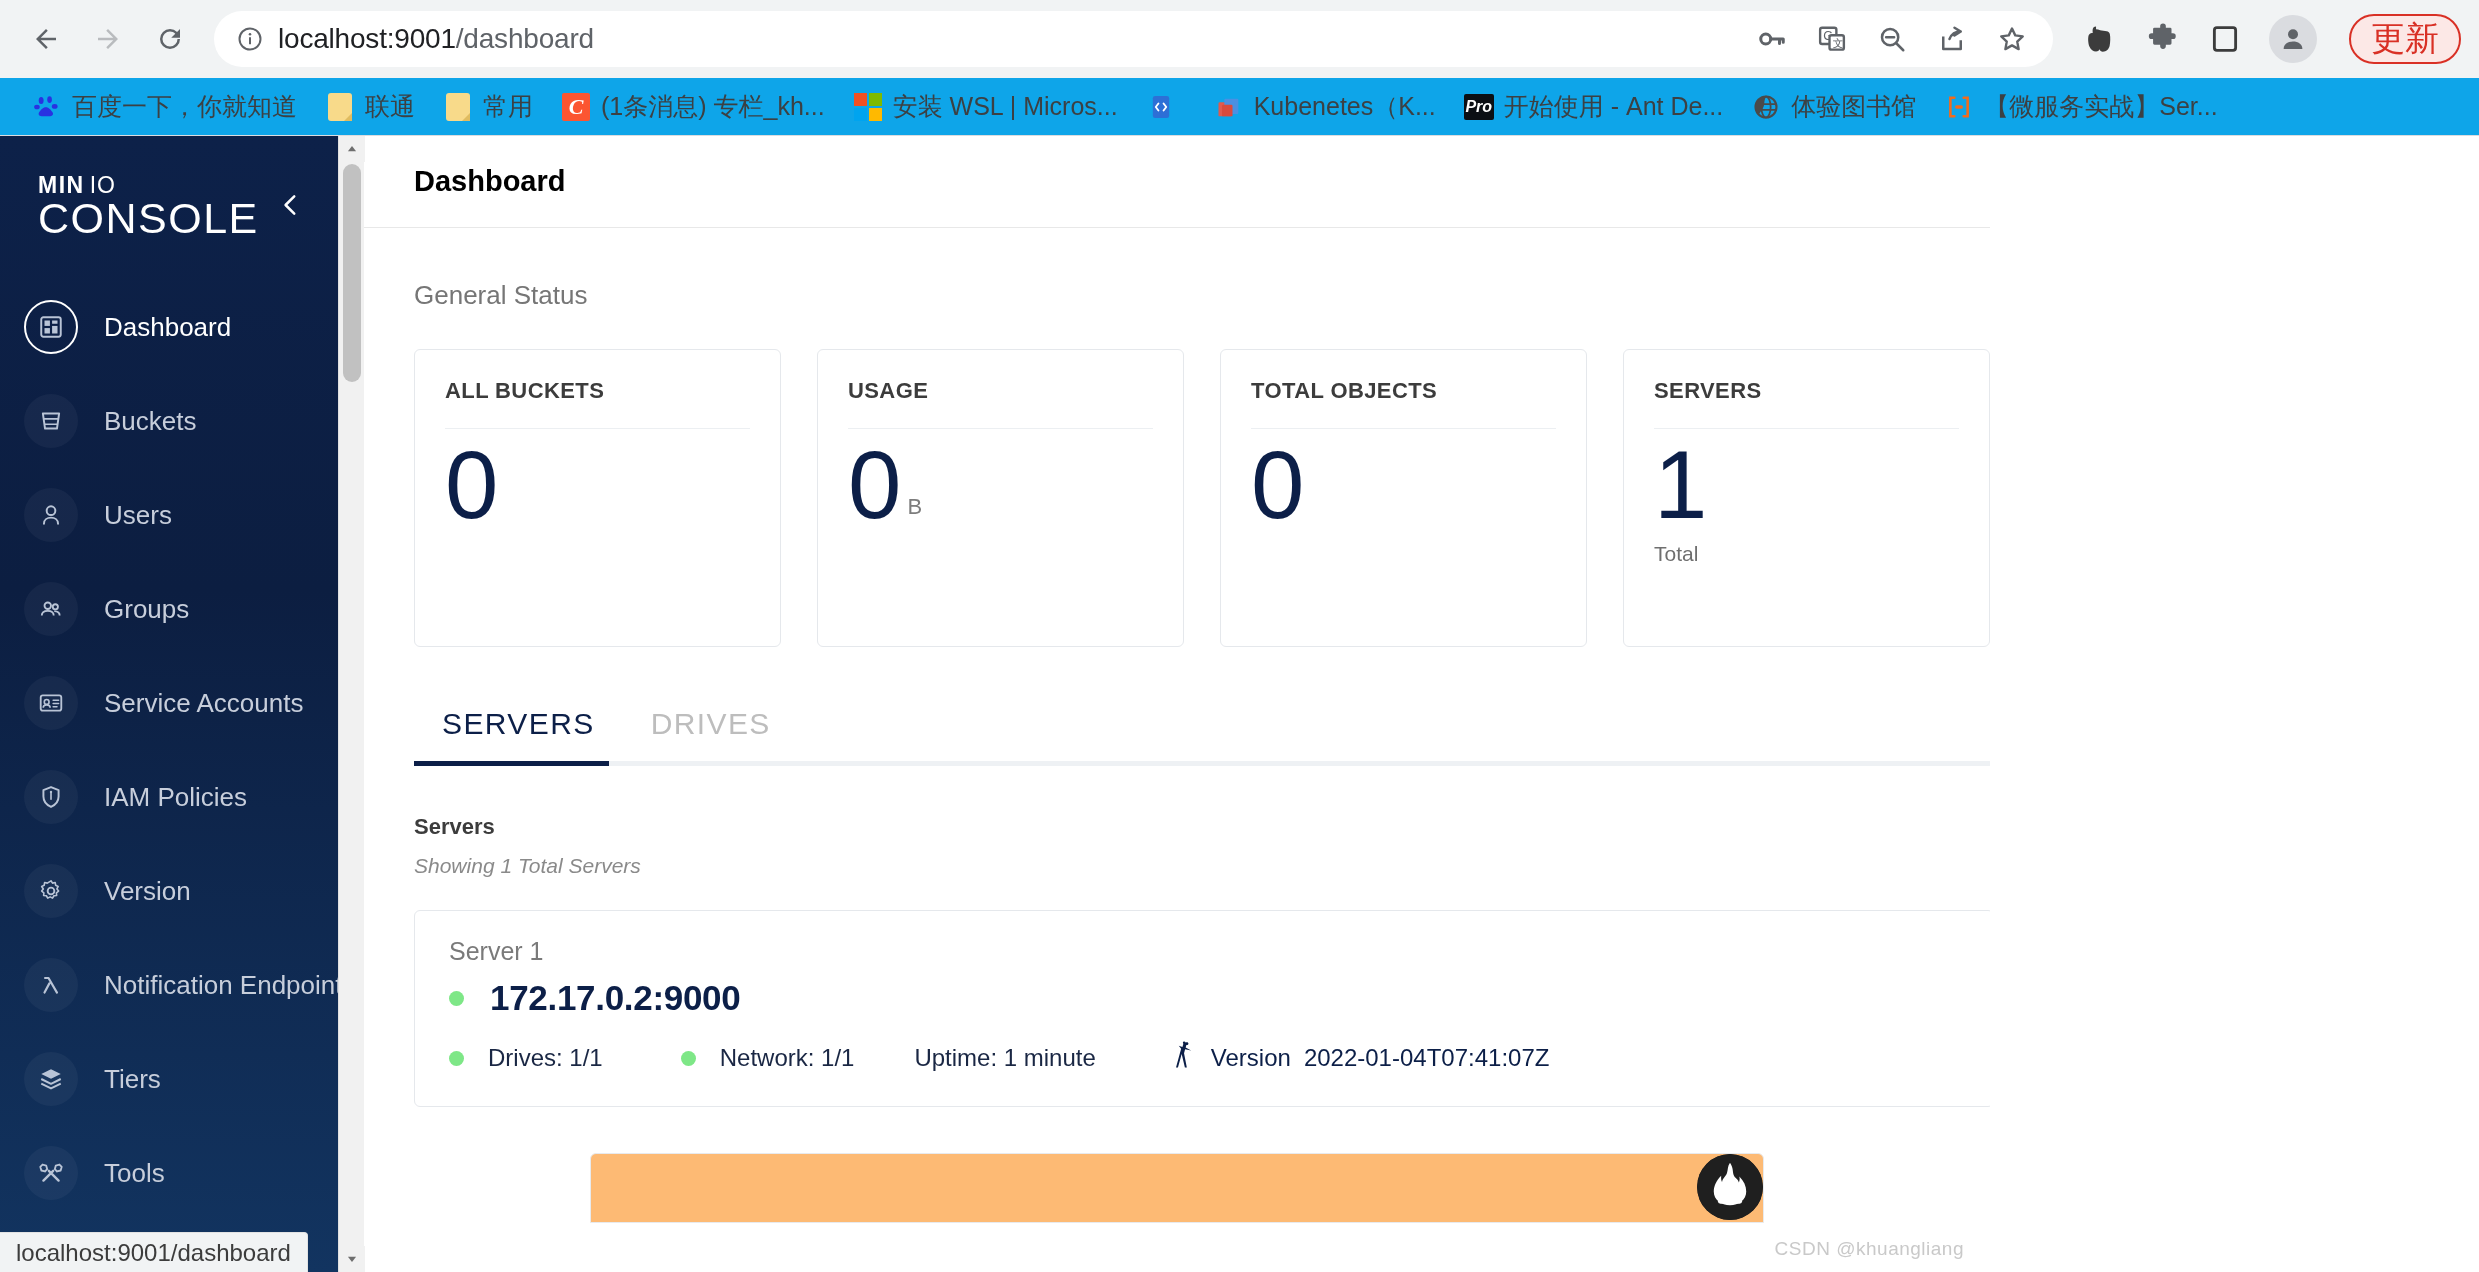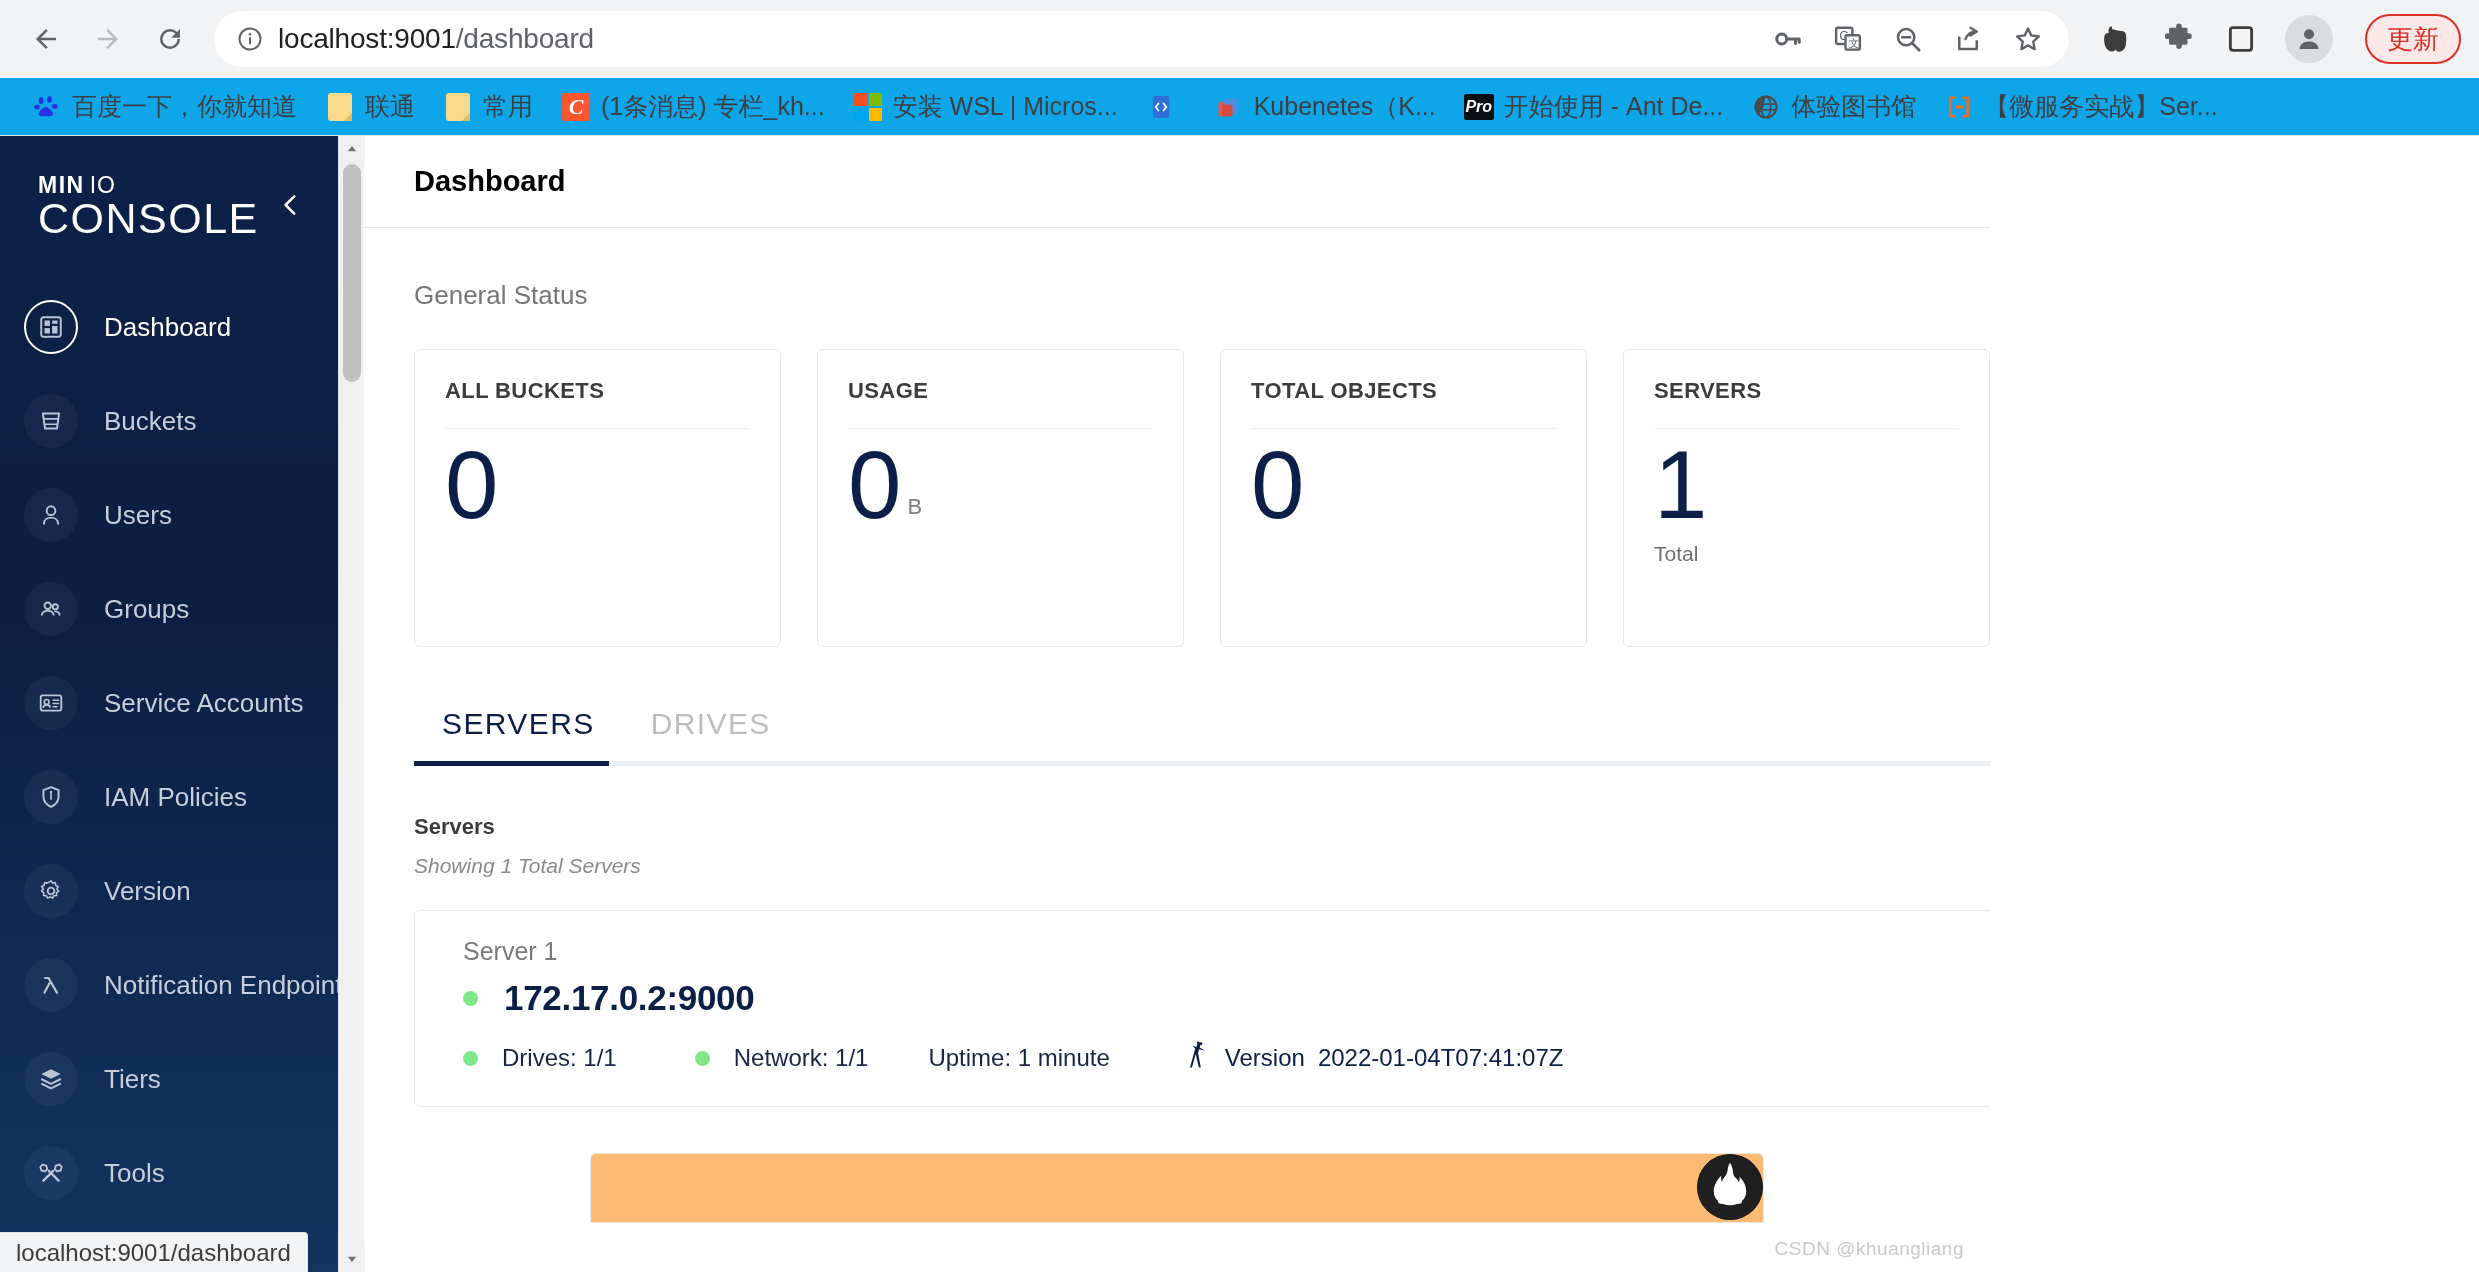--- a/index.html
+++ b/index.html
@@ -42,22 +42,22 @@
   .omni-icon { width: 34px; height: 34px; display:flex; align-items:center; justify-content:center; cursor: pointer;}
 
   .toolbar-right { display: flex; align-items: center; gap: 26px; padding-left: 24px; flex: 0 0 auto; }
   .tb-icon { width: 36px; height: 36px; display:flex; align-items:center; justify-content:center; cursor:pointer; }
   .avatar-btn {
     width: 48px; height: 48px; border-radius: 50%; background: #dadce0;
     display:flex; align-items:center; justify-content:center; cursor:pointer;
   }
   .update-btn {
     height: 50px; border: 2px solid #d93025; border-radius: 25px;
-    background: #fce8e6; color: #d93025; font-size: 26px;
-    display: flex; align-items: center; padding: 0 20px; white-space: nowrap;
+    background: #fce8e6; color: #d93025; font-size: 34px;
+    display: flex; align-items: flex-end; padding: 0 20px; white-space: nowrap;
     cursor: pointer; margin-left: 6px;
   }
 
   
   .bookmarks {
     height: 58px; background: #0ea5e9; display: flex; align-items: center;
     padding: 0 18px; gap: 0px; overflow: hidden;
     border-bottom: 1px solid #dadce0;
   }
   .bm {
@@ -160,21 +160,21 @@
   .tabs-underline { height: 5px; background: #eef1f4; position: relative; }
   .tabs-underline .active-bar { position: absolute; left: 0; top: 0; height: 5px; width: 195px; background: #0c1f48; }
 
   .list-head { margin-top: 48px; }
   .list-head-title { font-size: 22px; font-weight: bold; color: #3c3c3c; }
   .list-head-sub { font-size: 21px; color: #8a8a8a; font-style: italic; margin-top: 14px; }
 
   
   .server-card {
     margin-top: 32px; width: 1580px; border: 1px solid #e5e8ec; border-radius: 6px;
-    background: #fff; padding: 26px 34px 30px 48px;
+    background: #fff; padding: 26px 34px 30px 34px;
   }
   .server-name { font-size: 25px; color: #7a7a7a; }
   .server-host-row { display: flex; align-items: center; gap: 26px; margin-top: 12px; }
   .dot { width: 15px; height: 15px; border-radius: 50%; background: #7ee787; flex: 0 0 auto; }
   .server-host { font-size: 35px; font-weight: bold; color: #0c1f48; letter-spacing: -0.3px; }
   .server-meta { display: flex; align-items: center; gap: 0; margin-top: 22px; }
   .meta-item { display:flex; align-items:center; gap: 24px; font-size: 24px; color: #1a2744; }
   .meta-gap-1 { width: 78px; } .meta-gap-2 { width: 60px; } .meta-gap-3 { width: 76px; }
   .version-item { display:flex; align-items:center; gap: 13px; font-size: 24px; color: #0c1f48; }
   .version-label { font-weight: normal; }

